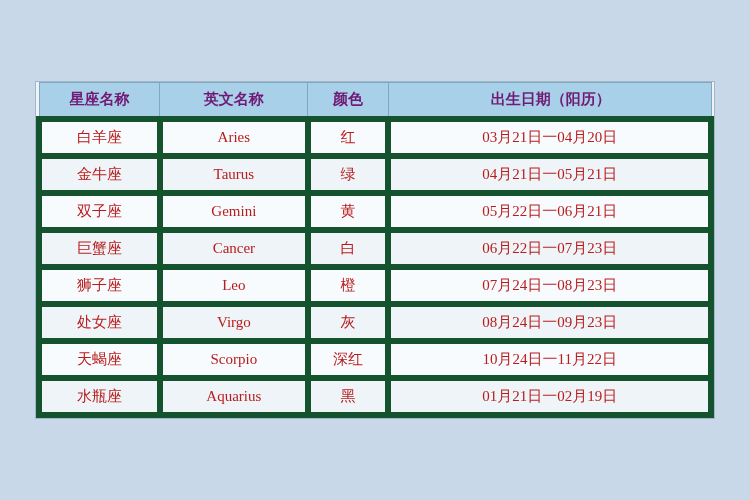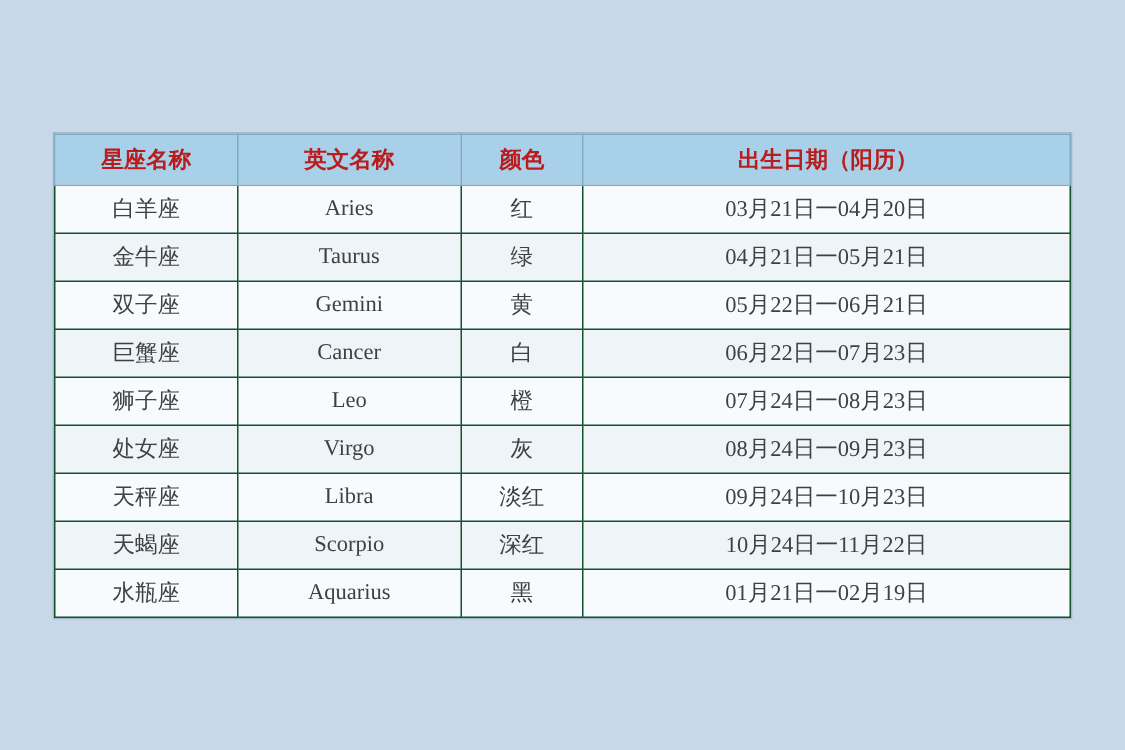--- a/index.html
+++ b/index.html
@@ -32,38 +32,38 @@
 
     thead tr {
       background-color: #a8d0e8;
     }
 
     thead th {
       border: 1px solid #80a8c0;
       padding: 7px 10px;
       text-align: center;
       font-weight: bold;
-      color: #b91c1c;
+      color: #701a75;
       font-size: 15px;
     }
 
     tbody tr {
       background-color: #f8fbfe;
       border-bottom: 1px solid #c0d4e0;
     }
 
     tbody tr:nth-child(even) {
       background-color: #eef4f8;
     }
 
     tbody td {
-      border: 1px solid #14532d;
+      border: 6px solid #14532d;
       padding: 6px 10px;
       text-align: center;
-      color: #404040;
+      color: #b91c1c;
       font-size: 15px;
     }
 
     .col-chinese { width: 18%; }
     .col-english { width: 22%; margin-left: 27px; }
     .col-color   { width: 12%; }
     .col-date    { width: 48%; padding-left: 12px; }
   </style>
 </head>
 <body>
@@ -109,26 +109,20 @@
           <td>橙</td>
           <td>07月24日一08月23日</td>
         </tr>
         <tr>
           <td>处女座</td>
           <td>Virgo</td>
           <td>灰</td>
           <td>08月24日一09月23日</td>
         </tr>
         <tr>
-          <td>天秤座</td>
-          <td>Libra</td>
-          <td>淡红</td>
-          <td>09月24日一10月23日</td>
-        </tr>
-        <tr>
           <td>天蝎座</td>
           <td>Scorpio</td>
           <td>深红</td>
           <td>10月24日一11月22日</td>
         </tr>
         <tr>
           <td>水瓶座</td>
           <td>Aquarius</td>
           <td>黑</td>
           <td>01月21日一02月19日</td>

